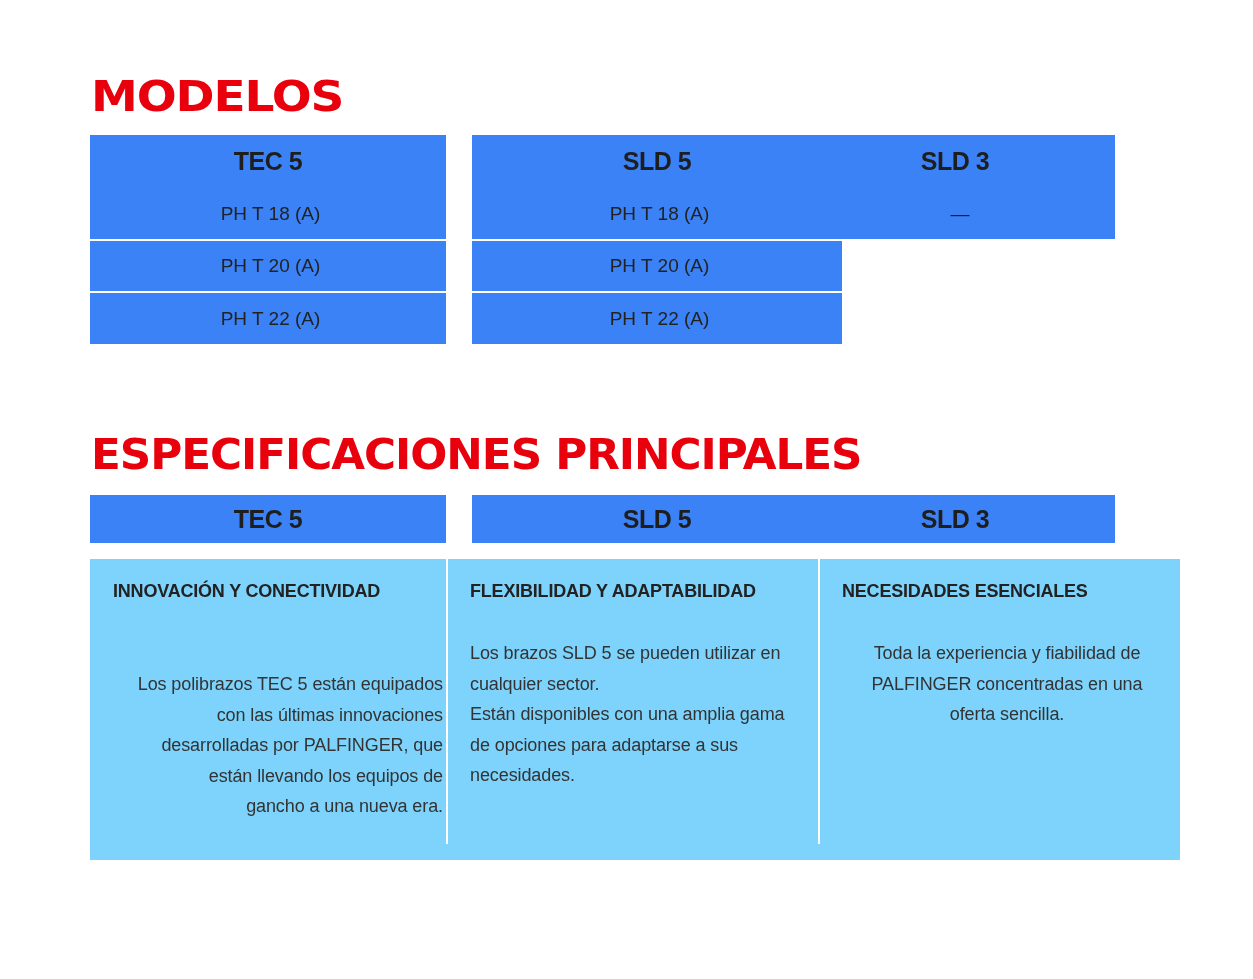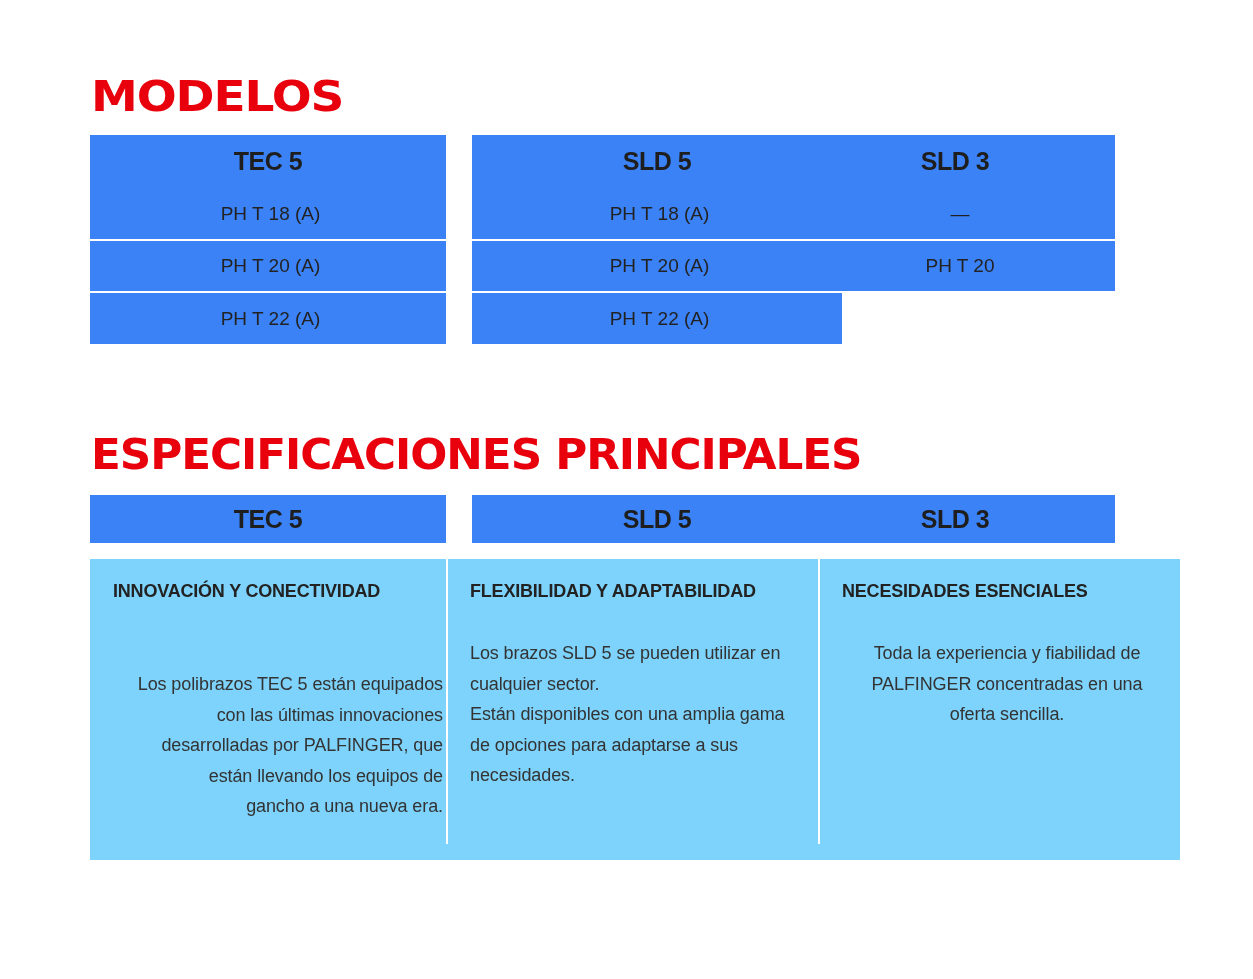--- a/index.html
+++ b/index.html
@@ -83,21 +83,20 @@
     <div class="cell c2">SLD 3</div>
   </div>
   <div class="row body-row r0">
     <div class="cell c0">PH T 18 (A)</div>
     <div class="cell c1">PH T 18 (A)</div>
     <div class="cell c2">—</div>
   </div>
   <div class="row body-row r1">
     <div class="cell c0">PH T 20 (A)</div>
     <div class="cell c1">PH T 20 (A)</div>
-    <div class="cell c2">PH T 20</div>
   </div>
   <div class="row body-row r2">
     <div class="cell c0">PH T 22 (A)</div>
     <div class="cell c1">PH T 22 (A)</div>
   </div>
 </div>
 
 <h1 id="h-specs" class="heading">ESPECIFICACIONES PRINCIPALES</h1>
 
 <div id="t2" class="table">

